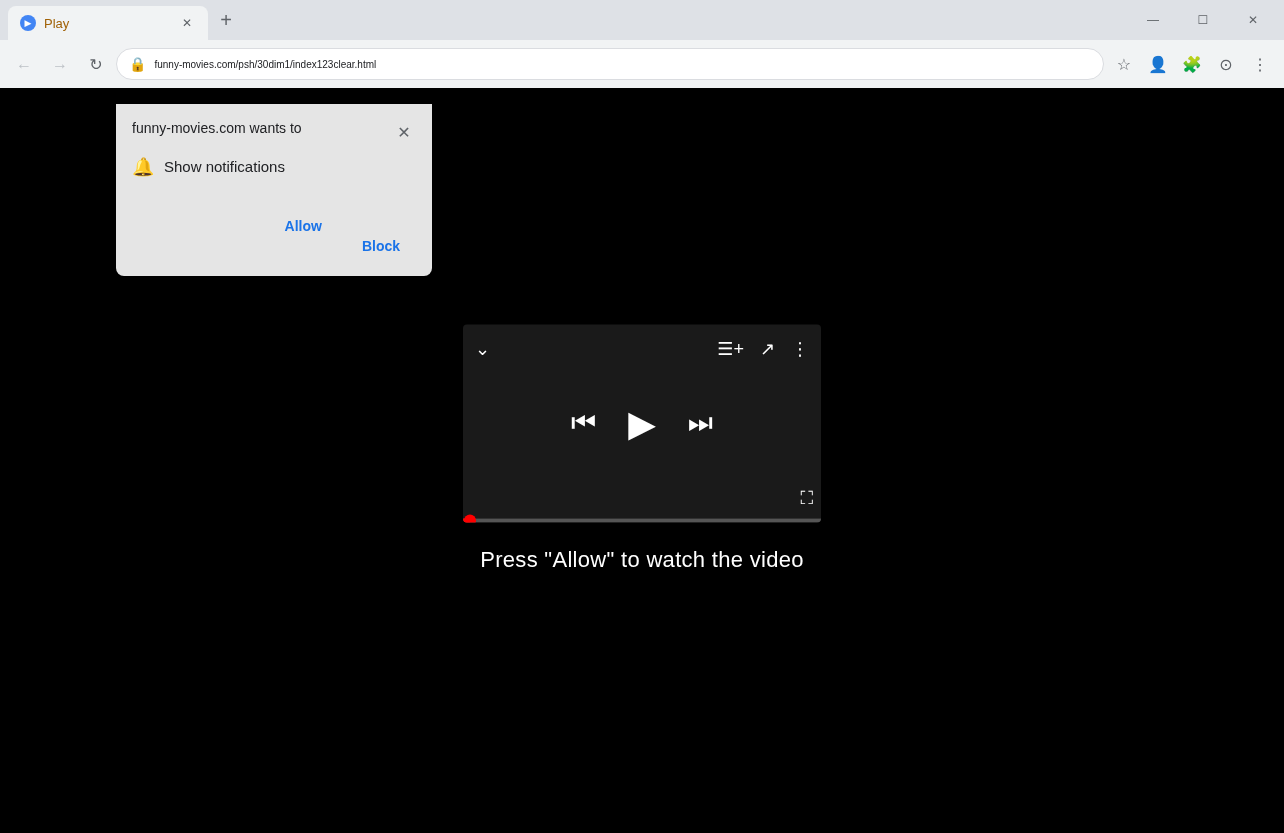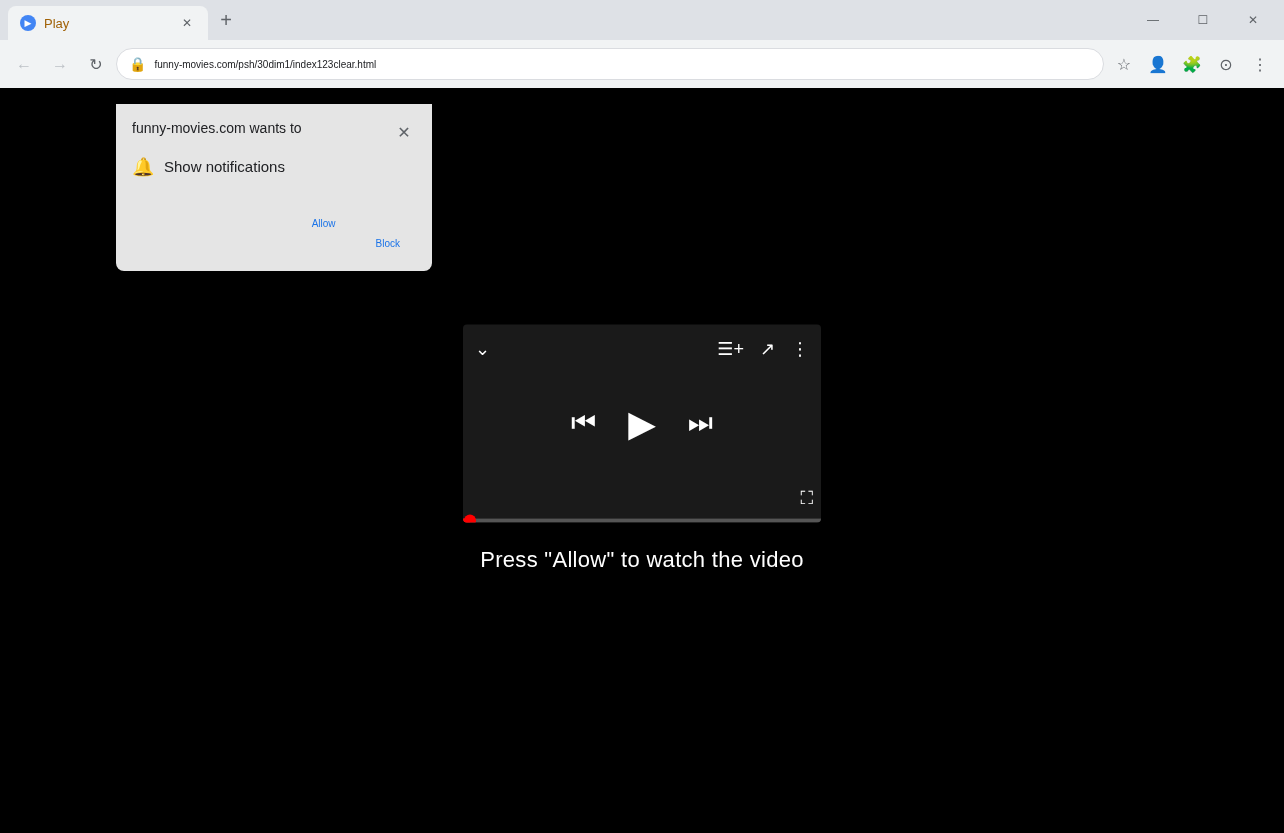--- a/index.html
+++ b/index.html
@@ -186,24 +186,24 @@
       color: #202124;
     }
     .popup-buttons {
       display: flex;
       justify-content: flex-end;
       gap: 8px;
     }
     .popup-btn {
       padding: 6px 16px;
       border-radius: 4px;
-      font-size: 10px;
+      font-size: 14px;
       cursor: pointer;
       border: none;
-      font-weight: 400;
+      font-weight: 700;
     }
     .allow-btn {
       background: transparent;
       color: #1a73e8;
     }
     .block-btn {
       background: transparent;
       color: #1a73e8;
       margin-top: 40px;
     }

